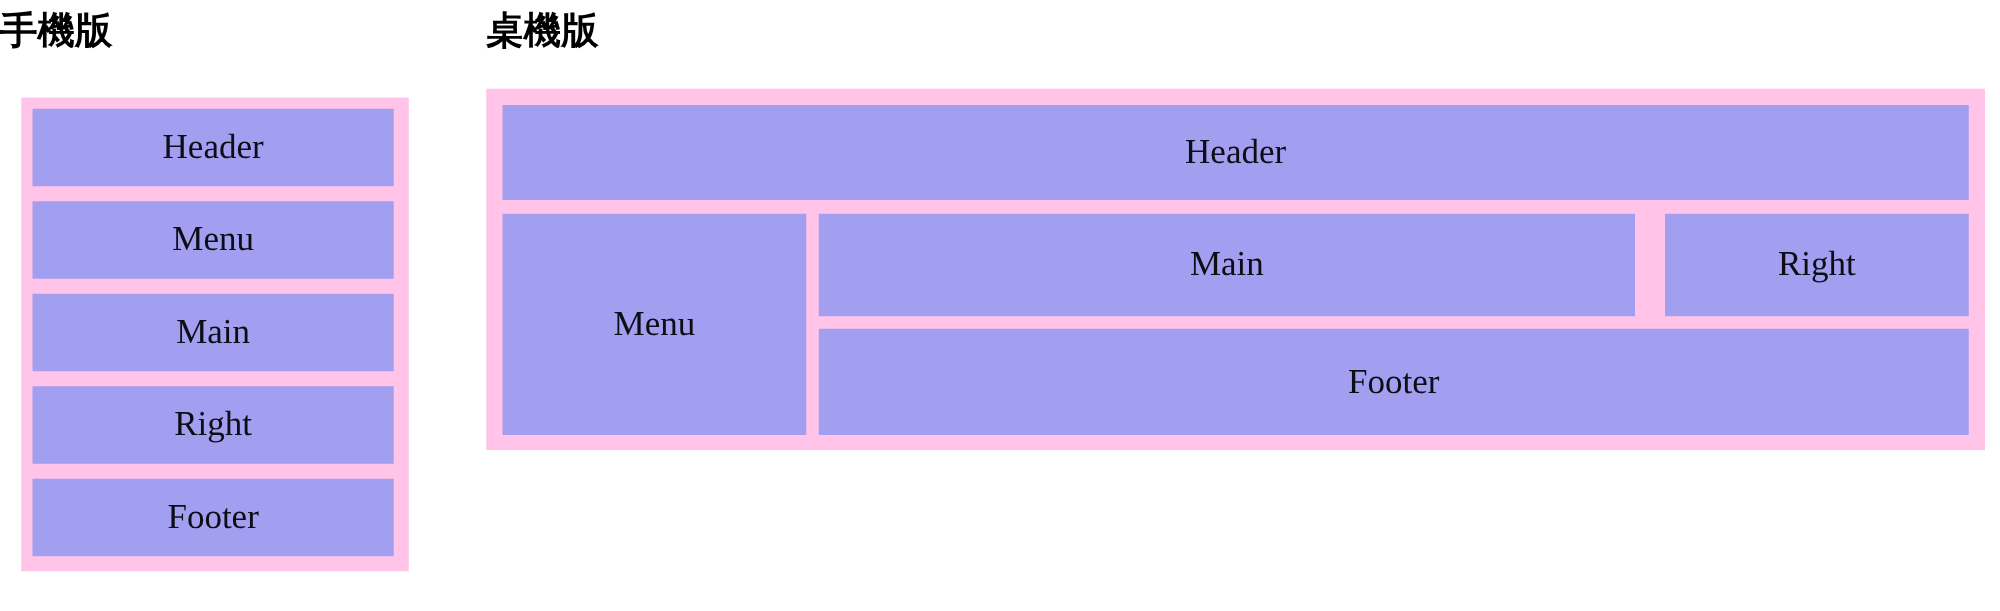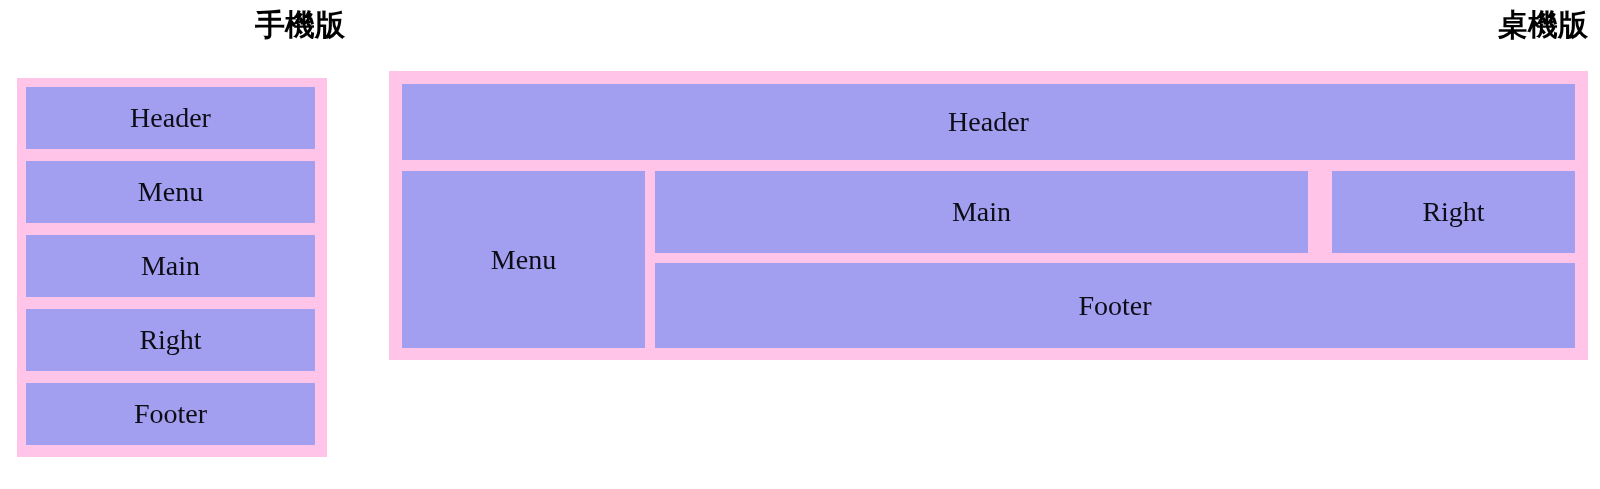--- a/index.html
+++ b/index.html
@@ -18,22 +18,22 @@
   
   .heading {
     position: absolute;
     font-family: "DejaVu Sans", "Liberation Sans", sans-serif;
     font-weight: bold;
     font-size: 30px;
     line-height: 34px;
     color: #000000;
     white-space: nowrap;
   }
-  #mobile-heading { left: 0; top: 8px; width: 345px; text-align: right; }
-  #desktop-heading { left: 389px; top: 8px; width: 1199px; text-align: right; }
+  #mobile-heading { left: 0; top: 8px; width: 345px; text-align: left; }
+  #desktop-heading { left: 389px; top: 8px; width: 1199px; text-align: left; }
 
   
   .frame {
     position: absolute;
     background: var(--pink);
     box-sizing: border-box;
   }
   .cell {
     position: absolute;
     background: var(--purple);

